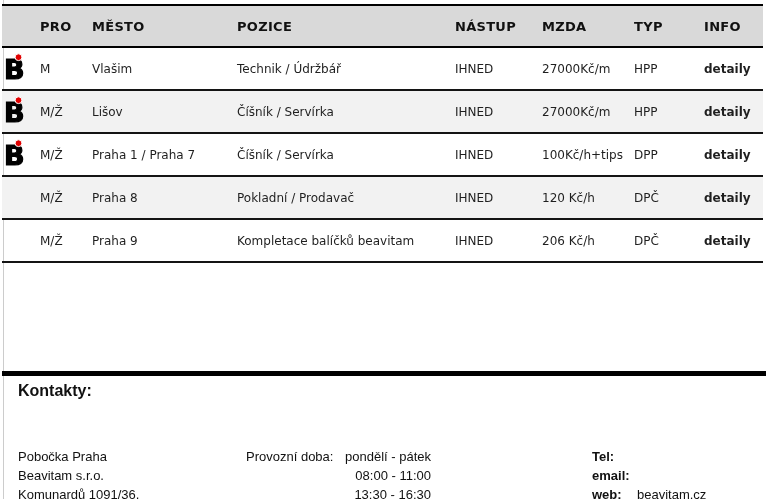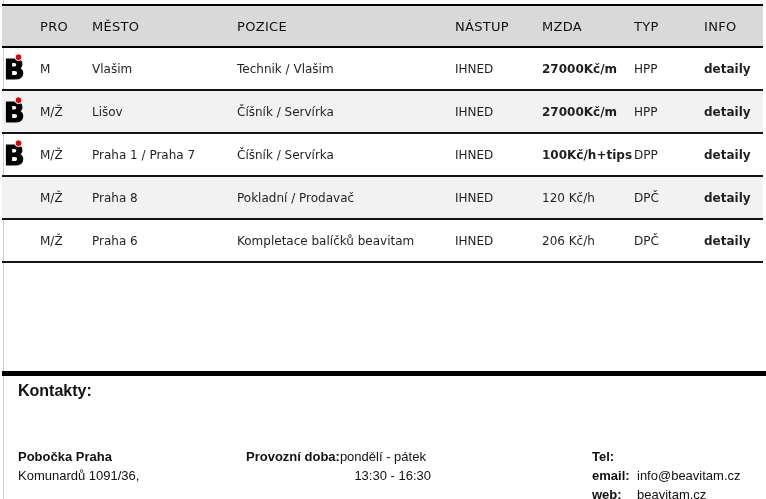--- a/index.html
+++ b/index.html
@@ -25,40 +25,40 @@
   table.jobs{
     position:absolute;left:2px;top:4px;width:761px;
     border-collapse:collapse;table-layout:fixed;
     font-size:12px;color:#1f1f1f;
   }
   table.jobs thead th{
     background:var(--header-bg);
     border-top:2px solid #000;
     border-bottom:2px solid #000;
     height:42px;text-align:left;vertical-align:middle;
-    font-size:13px;font-weight:normal;color:#111;
+    font-size:13px;font-weight:bold;color:#111;
     letter-spacing:.3px;padding:0 0 0 2px;
   }
   table.jobs tbody td{
     height:43px;vertical-align:middle;
     border-bottom:2px solid var(--border);
     padding:0 0 0 2px;white-space:nowrap;overflow:hidden;
   }
   table.jobs tbody tr:nth-child(even){background:var(--alt-row-bg);}
   .col-logo{width:36px;}
   .col-pro{width:52px;}
   .col-mesto{width:145px;}
   .col-pozice{width:218px;}
   .col-nastup{width:87px;}
   .col-mzda{width:92px;}
   .col-typ{width:70px;margin-top:8px;}
   .col-info{width:61px;}
   td.col-mesto{padding-left:3px;}
   th.col-mesto{padding-left:3px;}
-  .bold{font-weight:bold;}
+  .bold{font-weight:normal;}
   td.col-info span{font-weight:bold;cursor:pointer;}
   .logo{display:inline-block;width:25px;height:28px;padding-left:1px;}
   .logo svg text{
     fill:var(--logo-body);stroke:var(--logo-body);stroke-width:1.2;
     font-family:"DejaVu Sans",sans-serif;font-weight:bold;
   }
   .logo svg circle{fill:var(--logo-dot);stroke:#ffffff;stroke-width:1;}
   .logo.hidden{visibility:hidden;}
   
   .thick-divider{
@@ -71,21 +71,21 @@
     color:#111;
   }
   .contacts-heading{
     position:absolute;left:18px;top:382px;margin:0;
     font-size:16px;font-weight:bold;
     font-family:"Liberation Sans","DejaVu Sans",sans-serif;
   }
   .cblock{position:absolute;top:447px;font-size:13px;line-height:19px;}
   .branch{left:18px;width:210px;}
   .hours{left:246px;width:185px;}
-  .hours .line1{display:flex;}
+  .hours .line1{display:flex;justify-content:space-between;}
   .hours .hval{text-align:right;}
   .contact{left:592px;width:170px;}
   .contact .crow{display:flex;align-items:center;}
   .contact .clabel{width:45px;font-weight:bold;flex:0 0 45px;}
 </style>
 </head>
 <body>
 
 <div class="page-edge-line"></div>
 
@@ -103,21 +103,21 @@
       </tr>
   </thead>
   <tbody>
       <tr>
     <td class="col-logo"><span class="logo"><svg viewBox="0 0 24 28" width="24" height="28">
               <text x="-1" y="26" font-size="27">B</text>
               <circle cx="13.5" cy="4.2" r="3.4"></circle>
             </svg></span></td>
     <td class="col-pro">M</td>
     <td class="col-mesto">Vlašim</td>
-    <td class="col-pozice">Technik / Vlašim</td>
+    <td class="col-pozice">Technik / Údržbář</td>
     <td class="col-nastup">IHNED</td>
     <td class="col-mzda bold">27000Kč/m</td>
     <td class="col-typ">HPP</td>
     <td class="col-info"><span>detaily</span></td>
   </tr>
       <tr>
     <td class="col-logo"><span class="logo"><svg viewBox="0 0 24 28" width="24" height="28">
               <text x="-1" y="26" font-size="27">B</text>
               <circle cx="13.5" cy="4.2" r="3.4"></circle>
             </svg></span></td>
@@ -154,54 +154,55 @@
     <td class="col-mzda">120 Kč/h</td>
     <td class="col-typ">DPČ</td>
     <td class="col-info"><span>detaily</span></td>
   </tr>
       <tr>
     <td class="col-logo"><span class="logo hidden"><svg viewBox="0 0 24 28" width="24" height="28">
               <text x="-1" y="26" font-size="27">B</text>
               <circle cx="13.5" cy="4.2" r="3.4"></circle>
             </svg></span></td>
     <td class="col-pro">M/Ž</td>
-    <td class="col-mesto">Praha 6</td>
+    <td class="col-mesto">Praha 9</td>
     <td class="col-pozice">Kompletace balíčků beavitam</td>
     <td class="col-nastup">IHNED</td>
     <td class="col-mzda">206 Kč/h</td>
     <td class="col-typ">DPČ</td>
     <td class="col-info"><span>detaily</span></td>
   </tr>
     </tbody>
 </table>
 
 <div class="thick-divider"></div>
 
 <div class="contacts">
   <h2 class="contacts-heading">Kontakty:</h2>
 
   <div class="cblock branch">
     <div class="bold">Pobočka Praha</div>
+    <div>Beavitam s.r.o.</div>
     <div>Komunardů 1091/36,</div>
   </div>
 
   <div class="cblock hours">
     <div class="line1">
       <span class="bold">Provozní doba:</span>
       <span>pondělí - pátek</span>
     </div>
+    <div class="hval">08:00 - 11:00</div>
     <div class="hval">13:30 - 16:30</div>
   </div>
 
   <div class="cblock contact">
     <div class="crow">
       <span class="clabel">Tel:</span>
     </div>
     <div class="crow">
       <span class="clabel">email:</span>
-      <span>info@beavitam.cz</span>
     </div>
     <div class="crow">
       <span class="clabel">web:</span>
       <span>beavitam.cz</span>
     </div>
   </div>
 </div>
 
 </body></html>

